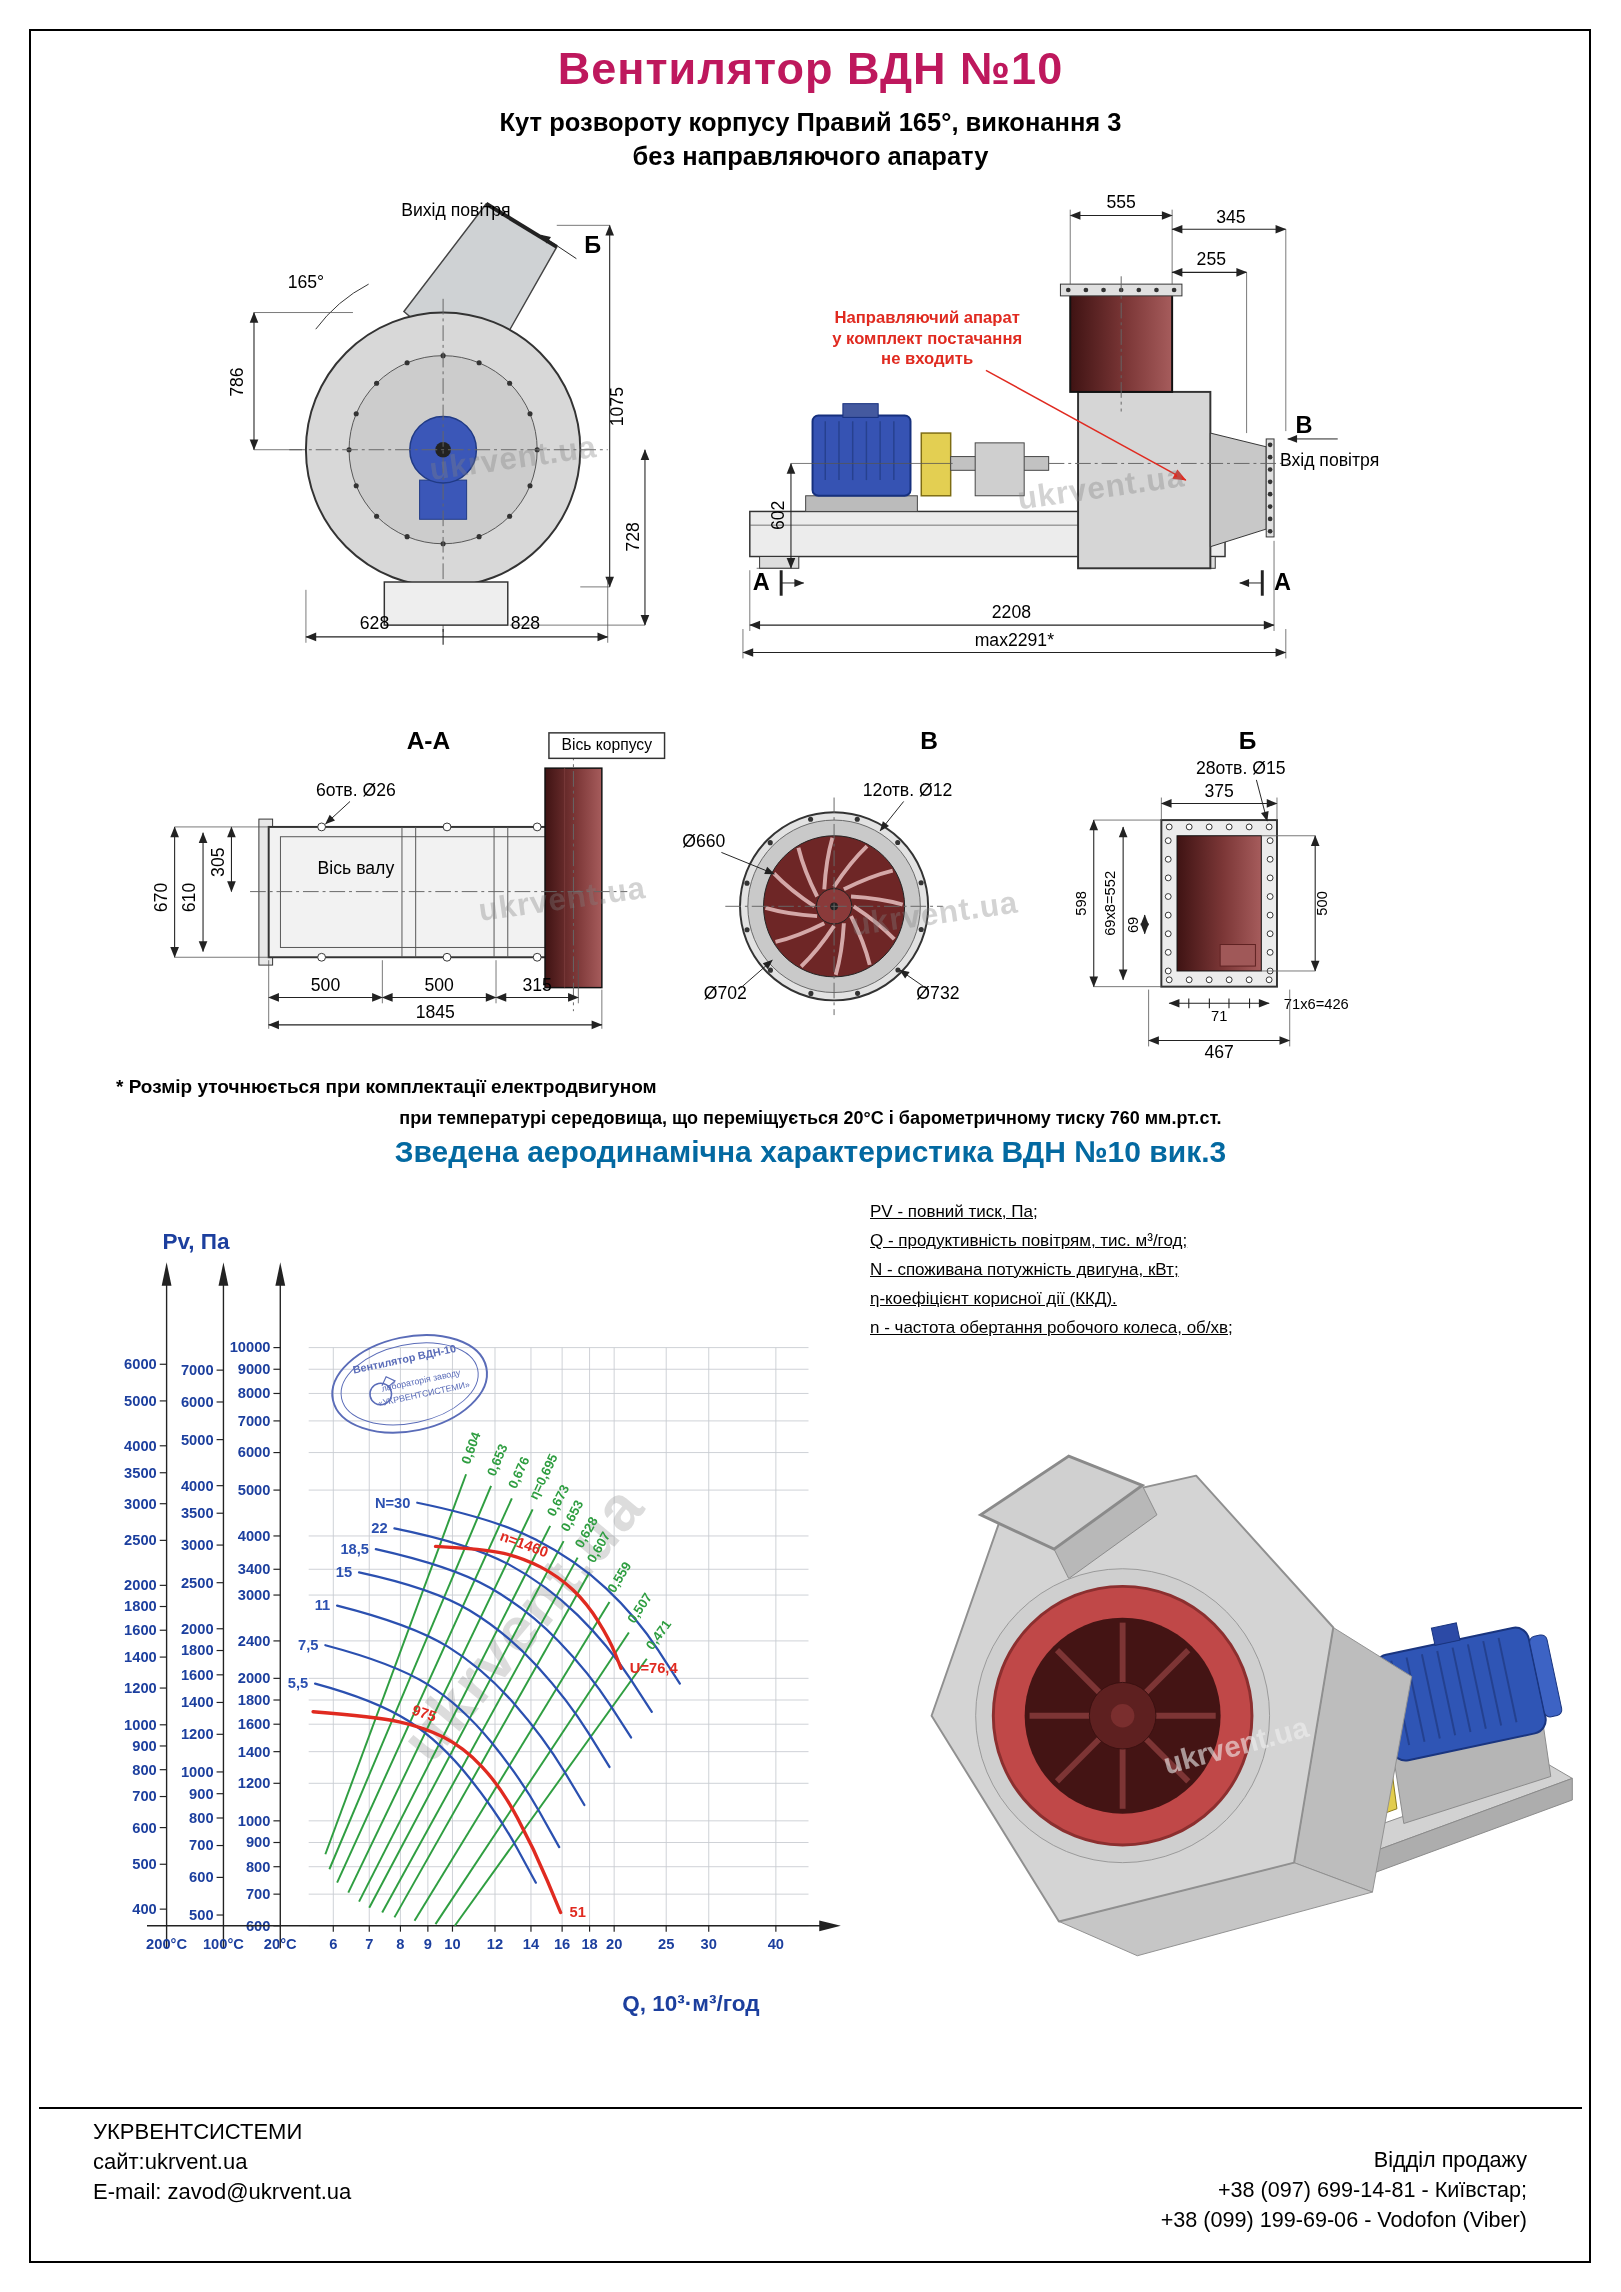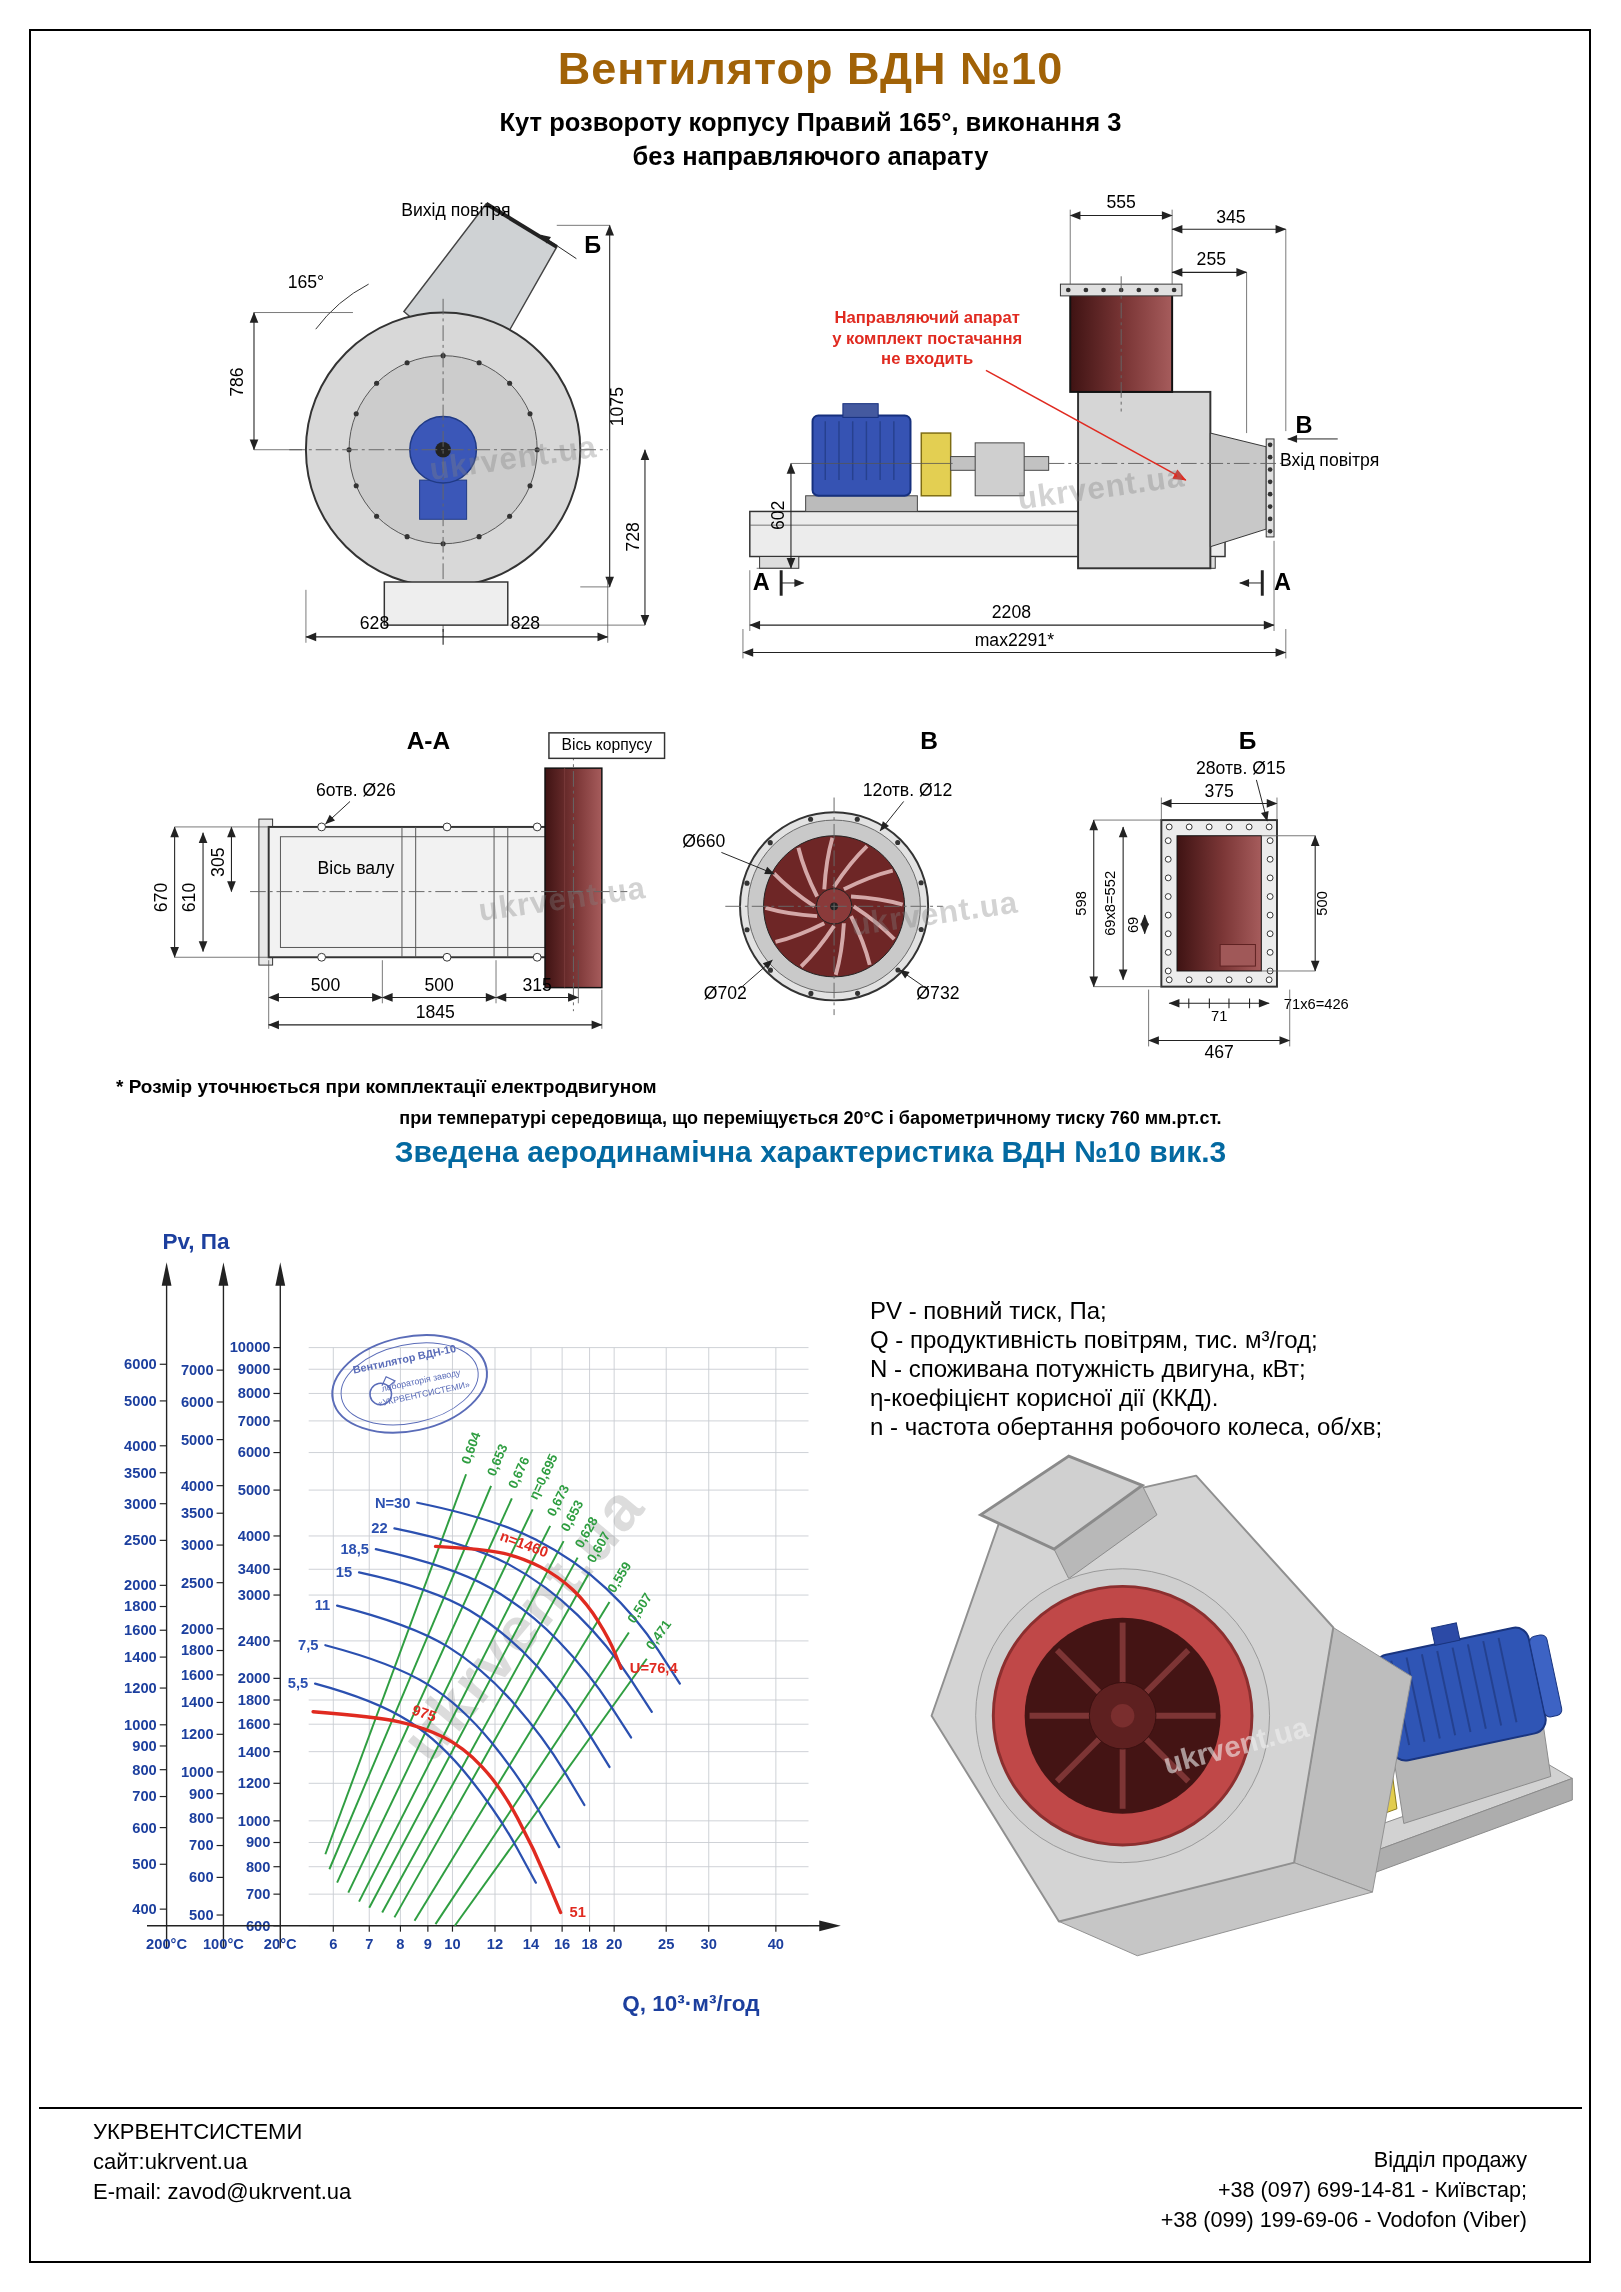--- a/index.html
+++ b/index.html
@@ -1,27 +1,27 @@
 <!DOCTYPE html>
 <html lang="uk"><head>
 <meta charset="utf-8">
 <style>
   html,body{margin:0;padding:0;background:#888;}
   #page{position:relative;width:1621px;height:2293px;background:#fff;margin:0 auto;
         font-family:"Liberation Sans",sans-serif;color:#000;overflow:hidden;}
   .abs{position:absolute;}
   .frame{left:29px;top:29px;width:1558px;height:2230px;border:2px solid #000;}
   .center{left:0;width:100%;text-align:center;}
-  #title{top:43px;font-size:45px;font-weight:bold;color:#a16207;letter-spacing:1px;}
+  #title{top:43px;font-size:45px;font-weight:bold;color:#be185d;letter-spacing:1px;}
   .sub{font-size:25.5px;font-weight:bold;color:#000;}
   #sub1{top:108px;} #sub2{top:142px;}
   #footnote{left:116px;top:1076px;font-size:19px;font-weight:bold;}
   #chart-title{top:1135px;font-size:30px;font-weight:bold;color:#0369a1;}
   #chart-sub{top:1108px;font-size:18px;font-weight:bold;}
-  #legend{left:870px;top:1296px;width:608px;font-size:24px;line-height:29px;}
+  #legend{left:870px;top:1197px;width:608px;font-size:17px;line-height:29px;text-decoration:underline;}
   .footline{left:39px;top:2107px;width:1543px;border-top:2px solid #000;height:0;}
   #foot-left{left:93px;top:2117px;font-size:22px;line-height:30px;}
   #foot-right{right:94px;top:2117px;font-size:21.6px;line-height:30px;text-align:right;margin-top:28px;}
   svg{font-family:"Liberation Sans",sans-serif;}
   svg text{user-select:none;}
   .dim{font-size:18px;fill:#000;}
   .lbl{font-size:18px;fill:#000;}
   .sm{font-size:15px;}
   .mk{font-size:24px;font-weight:bold;fill:#000;}
   .ttl{font-size:25px;font-weight:bold;fill:#000;}

